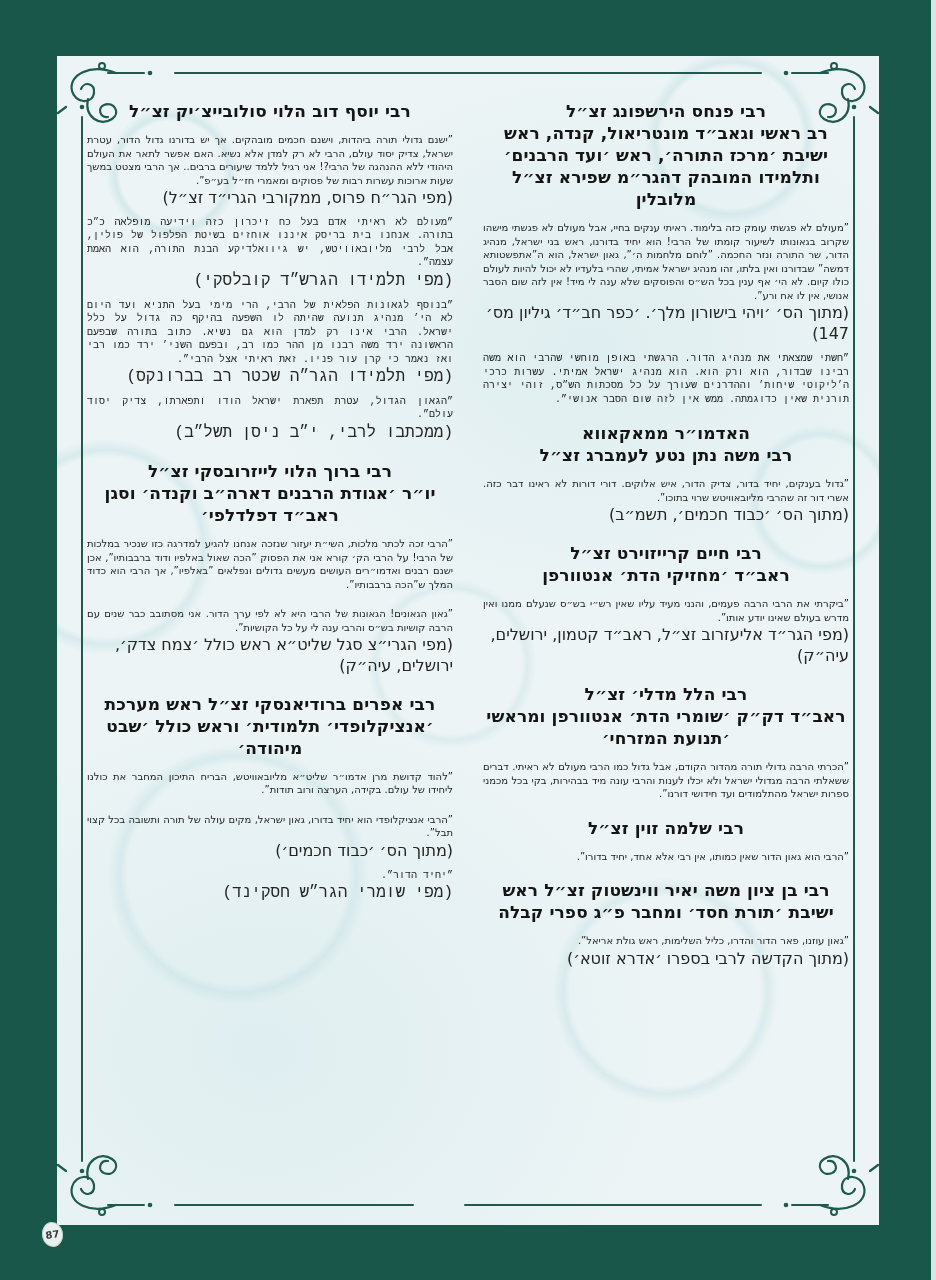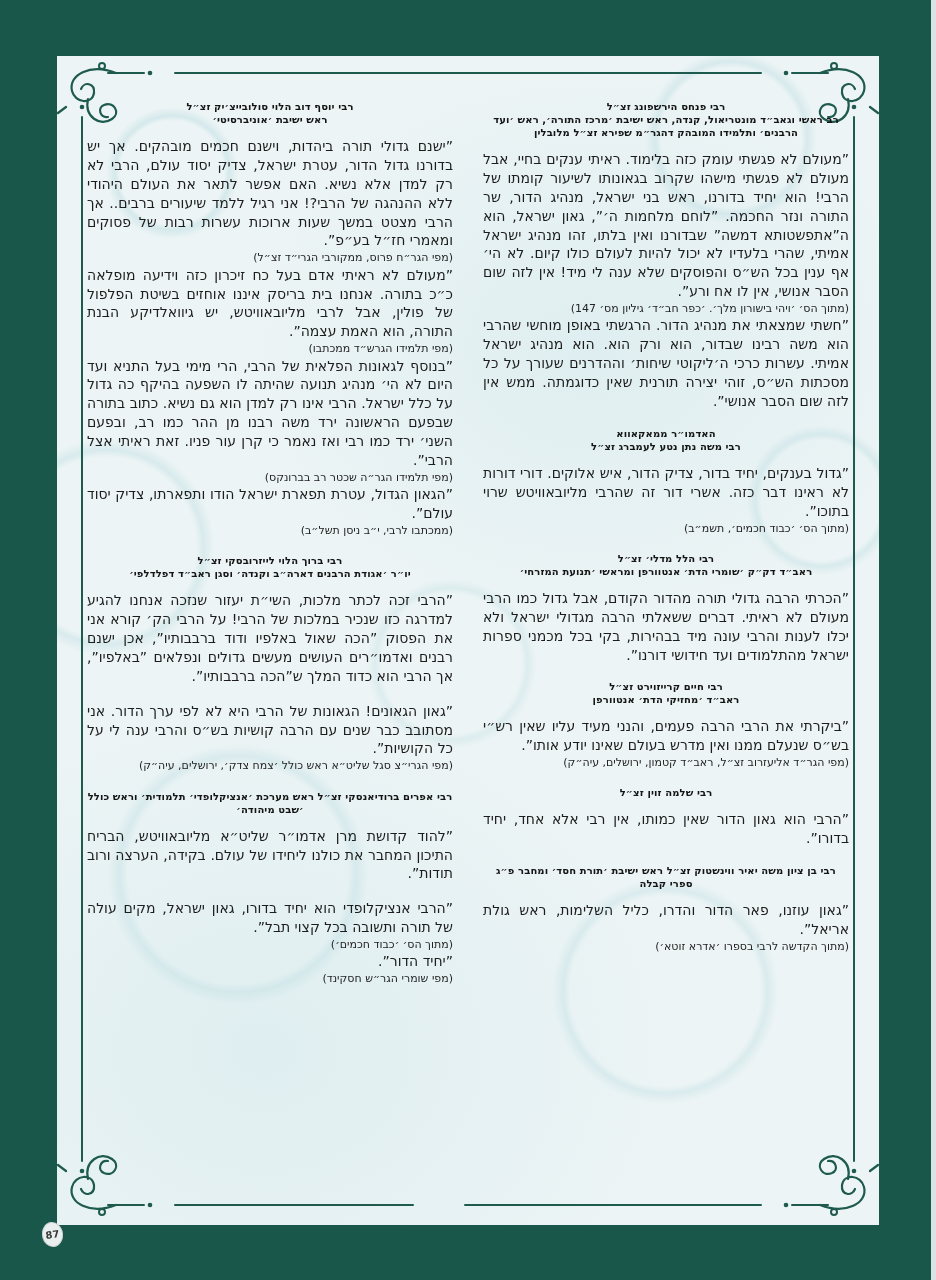--- a/index.html
+++ b/index.html
@@ -26,29 +26,29 @@
   }
   .deco{position:absolute;inset:0;pointer-events:none;}
   .content{
     position:relative;display:flex;flex-direction:row;
     padding:44px 30px 0 30px;gap:30px;box-sizing:border-box;
     color:#1d1d1d;
   }
   .column{width:366px;flex:0 0 366px;}
   .section + .section{margin-top:16px;}
   .sec-title{
-    margin:0 0 11px 0;font-size:10px;line-height:1.3;font-weight:700;
+    margin:0 0 11px 0;font-size:17px;line-height:1.3;font-weight:700;
     text-align:center;color:#151515;letter-spacing:.1px;
   }
-  .entry + .entry{}
+  .entry + .entry{margin-top:7px;font-family:Liberation Mono, monospace;}
   .quote{
-    margin:0;font-size:14px;line-height:1.35;text-align:justify;
+    margin:0;font-size:10px;line-height:1.35;text-align:justify;
   }
   .cite{
-    margin:1px 0 0 0;font-size:11px;line-height:1.3;text-align:right;color:#242424;
+    margin:1px 0 0 0;font-size:16px;line-height:1.3;text-align:right;color:#242424;
   }
   .page-badge{
     position:absolute;left:42px;top:1222px;width:21px;height:25px;
     background:#e9efee;border-radius:50%;
     display:flex;align-items:center;justify-content:center;
     font-size:10px;color:#3a3a3a;font-weight:700;transform:rotate(-8deg);
     box-shadow:0 0 0 1px rgba(0,0,0,.12) inset;
   }
 </style>
 </head>
@@ -101,68 +101,67 @@
             <div>האדמו״ר ממאקאווא</div>
             <div>רבי משה נתן נטע לעמברג זצ״ל</div>
           </h3>
           <div class="entry">
             <p class="quote">”גדול בענקים, יחיד בדור, צדיק הדור, איש אלוקים. דורי דורות לא ראינו דבר כזה. אשרי דור זה שהרבי מליובאוויטש שרוי בתוכו”.</p>
             <p class="cite">(מתוך הס׳ ׳כבוד חכמים׳, תשמ״ב)</p>
           </div>
         </section>
         <section class="section">
           <h3 class="sec-title">
+            <div>רבי חיים קרייזוירט זצ״ל</div>
+            <div>ראב״ד ׳מחזיקי הדת׳ אנטוורפן</div>
+          </h3>
+          <div class="entry">
+            <p class="quote">”ביקרתי את הרבי הרבה פעמים, והנני מעיד עליו שאין רש״י בש״ס שנעלם ממנו ואין מדרש בעולם שאינו יודע אותו”.</p>
+            <p class="cite">(מפי הגר״ד אליעזרוב זצ״ל, ראב״ד קטמון, ירושלים, עיה״ק)</p>
+          </div>
+        </section>
+        <section class="section">
+          <h3 class="sec-title">
             <div>רבי הלל מדלי׳ זצ״ל</div>
             <div>ראב״ד דק״ק ׳שומרי הדת׳ אנטוורפן ומראשי ׳תנועת המזרחי׳</div>
           </h3>
           <div class="entry">
             <p class="quote">”הכרתי הרבה גדולי תורה מהדור הקודם, אבל גדול כמו הרבי מעולם לא ראיתי. דברים ששאלתי הרבה מגדולי ישראל ולא יכלו לענות והרבי עונה מיד בבהירות, בקי בכל מכמני ספרות ישראל מהתלמודים ועד חידושי דורנו”.</p>
           </div>
         </section>
         <section class="section">
           <h3 class="sec-title">
-            <div>רבי חיים קרייזוירט זצ״ל</div>
-            <div>ראב״ד ׳מחזיקי הדת׳ אנטוורפן</div>
-          </h3>
-          <div class="entry">
-            <p class="quote">”ביקרתי את הרבי הרבה פעמים, והנני מעיד עליו שאין רש״י בש״ס שנעלם ממנו ואין מדרש בעולם שאינו יודע אותו”.</p>
-            <p class="cite">(מפי הגר״ד אליעזרוב זצ״ל, ראב״ד קטמון, ירושלים, עיה״ק)</p>
-          </div>
-        </section>
-        <section class="section">
-          <h3 class="sec-title">
             <div>רבי שלמה זוין זצ״ל</div>
           </h3>
           <div class="entry">
             <p class="quote">”הרבי הוא גאון הדור שאין כמותו, אין רבי אלא אחד, יחיד בדורו”.</p>
           </div>
         </section>
         <section class="section">
           <h3 class="sec-title">
             <div>רבי בן ציון משה יאיר ווינשטוק זצ״ל ראש ישיבת ׳תורת חסד׳ ומחבר פ״ג ספרי קבלה</div>
           </h3>
           <div class="entry">
             <p class="quote">”גאון עוזנו, פאר הדור והדרו, כליל השלימות, ראש גולת אריאל”.</p>
             <p class="cite">(מתוך הקדשה לרבי בספרו ׳אדרא זוטא׳)</p>
           </div>
         </section>
       </div>
     <div class="column">
         <section class="section">
           <h3 class="sec-title">
             <div>רבי יוסף דוב הלוי סולובייצ׳יק זצ״ל</div>
-            <div>ראש ישיבת ׳אוניברסיטי׳</div>
           </h3>
           <div class="entry">
             <p class="quote">”ישנם גדולי תורה ביהדות, וישנם חכמים מובהקים. אך יש בדורנו גדול הדור, עטרת ישראל, צדיק יסוד עולם, הרבי לא רק למדן אלא נשיא. האם אפשר לתאר את העולם היהודי ללא ההנהגה של הרבי?! אני רגיל ללמד שיעורים ברבים.. אך הרבי מצטט במשך שעות ארוכות עשרות רבות של פסוקים ומאמרי חז״ל בע״פ”.</p>
             <p class="cite">(מפי הגר״ח פרוס, ממקורבי הגרי״ד זצ״ל)</p>
           </div>
           <div class="entry">
             <p class="quote">”מעולם לא ראיתי אדם בעל כח זיכרון כזה וידיעה מופלאה כ״כ בתורה. אנחנו בית בריסק איננו אוחזים בשיטת הפלפול של פולין, אבל לרבי מליובאוויטש, יש גיוואלדיקע הבנת התורה, הוא האמת עצמה”.</p>
-            <p class="cite">(מפי תלמידו הגרש״ד ממכתבו)</p>
+            <p class="cite">(מפי תלמידו הגרש״ד קובלסקי)</p>
           </div>
           <div class="entry">
             <p class="quote">”בנוסף לגאונות הפלאית של הרבי, הרי מימי בעל התניא ועד היום לא הי׳ מנהיג תנועה שהיתה לו השפעה בהיקף כה גדול על כלל ישראל. הרבי אינו רק למדן הוא גם נשיא. כתוב בתורה שבפעם הראשונה ירד משה רבנו מן ההר כמו רב, ובפעם השני׳ ירד כמו רבי ואז נאמר כי קרן עור פניו. זאת ראיתי אצל הרבי”.</p>
             <p class="cite">(מפי תלמידו הגר״ה שכטר רב בברונקס)</p>
           </div>
           <div class="entry">
             <p class="quote">”הגאון הגדול, עטרת תפארת ישראל הודו ותפארתו, צדיק יסוד עולם”.</p>
             <p class="cite">(ממכתבו לרבי, י״ב ניסן תשל״ב)</p>
           </div>
         </section>

